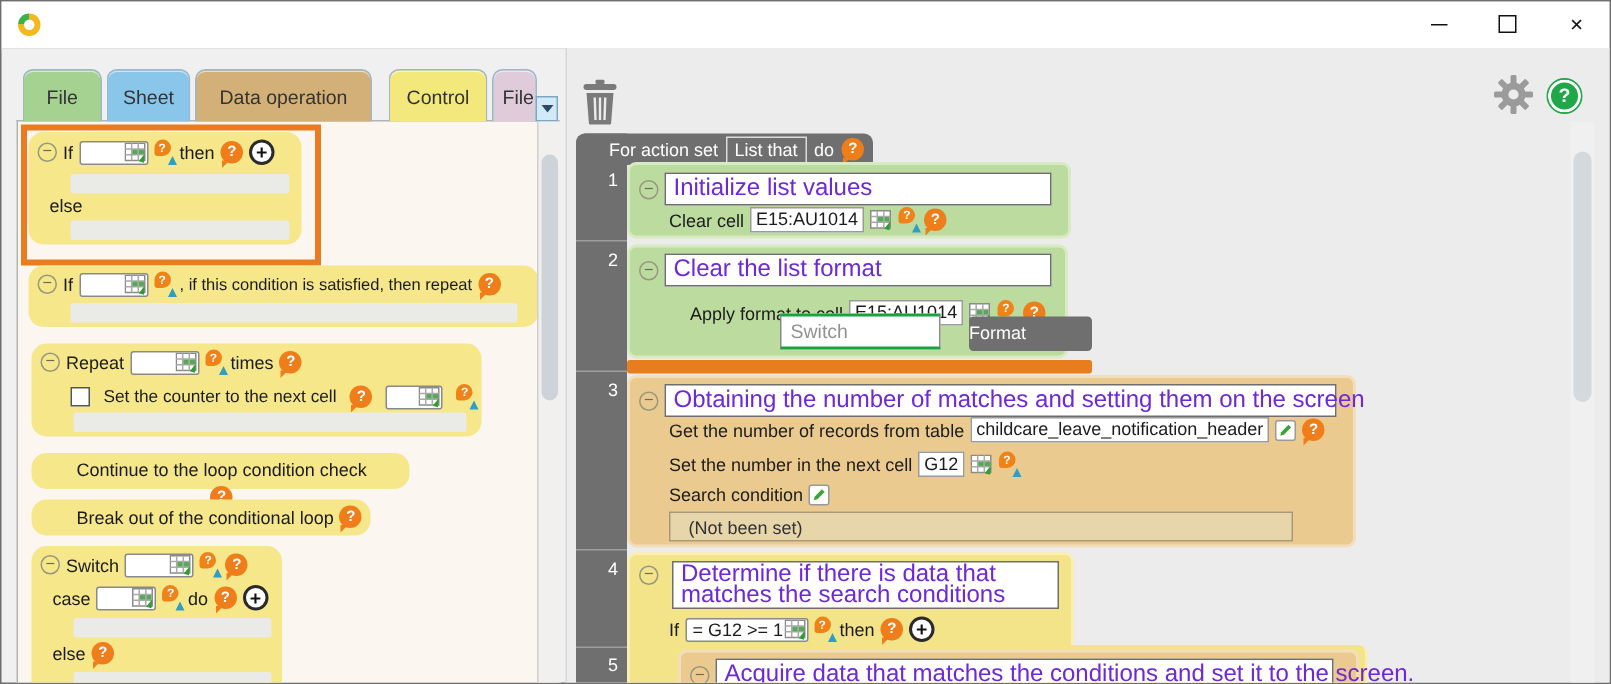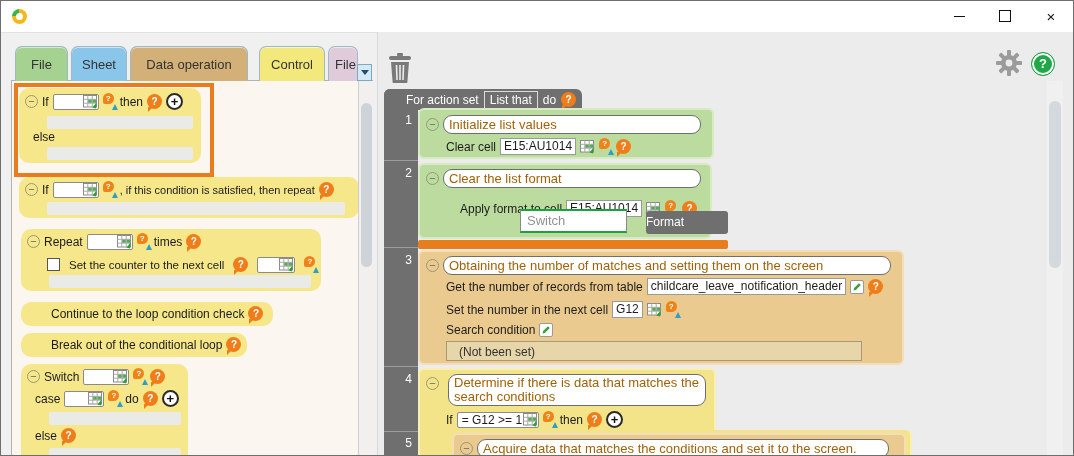--- a/index.html
+++ b/index.html
@@ -55,21 +55,21 @@
   .rthumb{position:absolute;left:2px;top:20px;width:12px;height:167px;background:#d4d9de;border-radius:6px;}
   .strip{position:absolute;left:383px;top:88px;width:34px;height:368px;background:#6f6f6f;border-radius:6px 0 0 0;}
   .strip-sep{position:absolute;left:383px;width:34px;height:0;border-top:1px solid #9e9e9e;}
   .stepnum{position:absolute;left:383px;width:28px;text-align:right;color:#fff;font-size:12px;}
   .hdr-tab{position:absolute;left:383px;top:88px;width:198px;height:21px;background:#6f6f6f;border-radius:6px 6px 0 0;
            display:flex;align-items:center;gap:5px;padding-left:22px;box-sizing:border-box;color:#fff;}
   .hdr-box{border:1px solid #dcdcdc;padding:0 5px;height:16px;line-height:16px;}
   .stepg{position:absolute;background:#bcdb9f;border:2px solid #d8eac2;border-radius:6px;box-sizing:border-box;}
   .stept{position:absolute;background:#ebca8f;border:2px solid #f3debb;border-radius:6px;box-sizing:border-box;}
   .stepy{position:absolute;background:#f3e489;border:2px solid #f8eeb6;box-sizing:border-box;}
-  .tbox{background:#fff;border:1px solid #6e6e6e;border-radius:9px;padding:1px 5px;font-size:13px;color:#a16207;box-sizing:border-box;}
+  .tbox{background:#fff;border:1px solid #6e6e6e;border-radius:0;padding:1px 5px;font-size:16px;color:#6d28d9;box-sizing:border-box;}
   .cellv{display:inline-block;background:#fff;border:1px solid #9a9a9a;padding:0 3px;height:17px;line-height:15px;
          font-size:12px;box-sizing:border-box;flex:none;}
   .insert-bar{position:absolute;left:417px;top:239px;width:310px;height:9px;background:#e87d1e;border-radius:2px;}
   .notset{position:absolute;background:#e7d6a9;border:1px solid #a89a78;height:20px;line-height:20px;padding-left:12px;
           box-sizing:border-box;color:#333;}
   .preview{position:absolute;background:#fff;border:1px solid #8a8a8a;border-top:2px solid #19a23d;border-bottom:2px solid #19a23d;
            width:107px;height:24px;line-height:20px;padding-left:6px;box-sizing:border-box;color:#929292;font-size:13px;}
   .fmt-btn{position:absolute;background:#6f6f6f;color:#fff;border-radius:3px;width:82px;height:23px;line-height:23px;
            font-size:12px;}
   .i-edit{display:inline-block;width:14px;height:14px;background:#fff;border:1px solid #9a9a9a;border-radius:2px;box-sizing:border-box;flex:none;}
@@ -203,21 +203,21 @@
         </span>
       <span class="i-qh">
           <span class="qh-b">?</span>
           <span class="qh-p"></span>
         </span>
     </div>
     <div class="slot" style="left:28px;top:46px;width:262px;"></div>
   </div>
 
   <div class="pal" style="left:20px;top:301px;width:252px;height:24px;">
-    <div class="row" style="left:30px;top:4px;">
+    <div class="row" style="left:30px;top:4px;flex-direction:column;">
       <span class="kw">Continue to the loop condition check</span>
       <span class="i-q">?</span>
     </div>
   </div>
 
   <div class="pal" style="left:20px;top:332px;width:226px;height:24px;">
     <div class="row" style="left:30px;top:4px;">
       <span class="kw">Break out of the conditional loop</span>
       <span class="i-q">?</span>
     </div>

